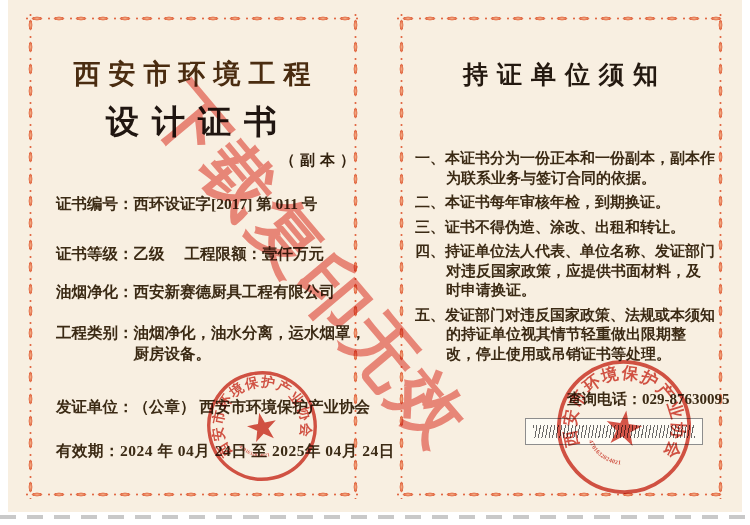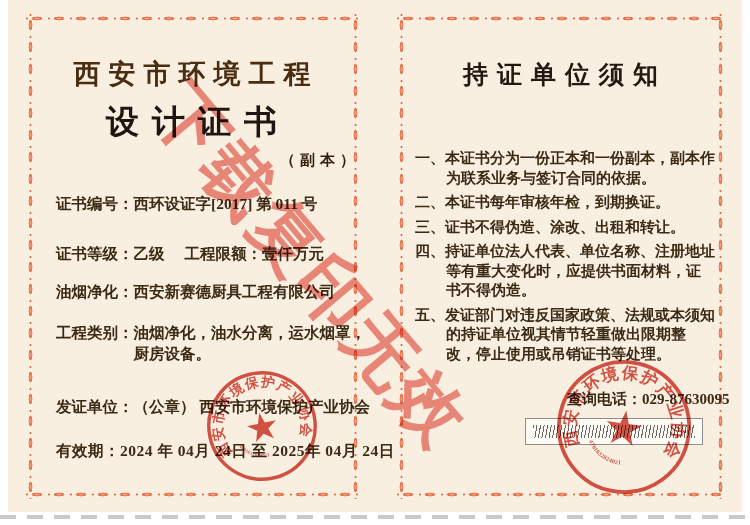--- a/index.html
+++ b/index.html
@@ -132,21 +132,21 @@
     <div class="bd bd-h bd-bottom"></div>
     <div class="bd bd-v bd-left"></div>
     <div class="bd bd-v bd-right"></div>
 
     <div class="nt">持证单位须知</div>
 
     <div class="notices">
       <div class="notice-item">一、本证书分为一份正本和一份副本，副本作为联系业务与签订合同的依据。</div>
       <div class="notice-item">二、本证书每年审核年检，到期换证。</div>
       <div class="notice-item">三、证书不得伪造、涂改、出租和转让。</div>
-      <div class="notice-item">四、持证单位法人代表、单位名称、注册地址等有重大变化时，应提供书面材料，证书不得伪造。</div>
+      <div class="notice-item">四、持证单位法人代表、单位名称、发证部门对违反国家政策，应提供书面材料，及时申请换证。</div>
       <div class="notice-item">五、发证部门对违反国家政策、法规或本须知的持证单位视其情节轻重做出限期整改，停止使用或吊销证书等处理。</div>
     </div>
 
     <div class="phone">
       <span class="lab">查询电话：</span><span class="val">029-87630095</span>
     </div>
 
     <div class="redact">
       <div class="scribble"></div>
     </div>

